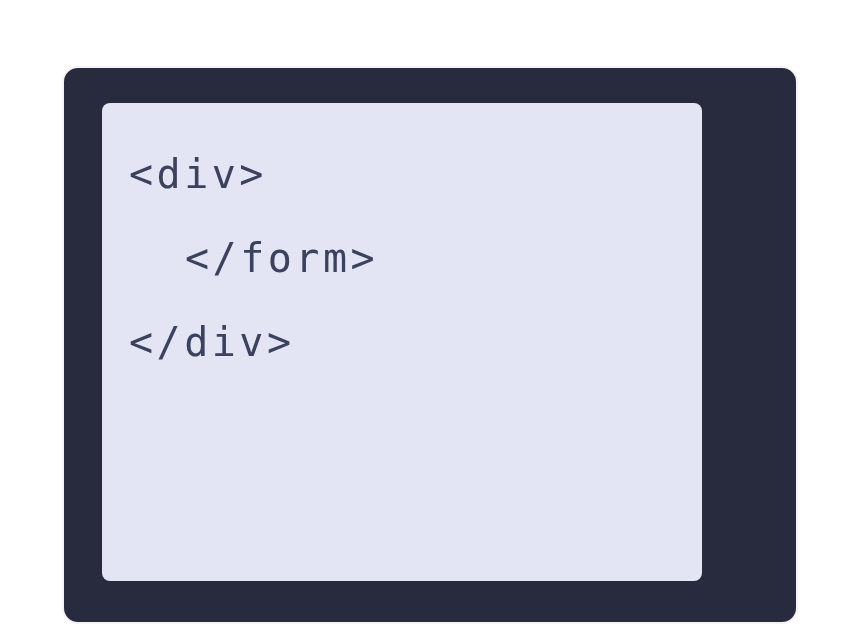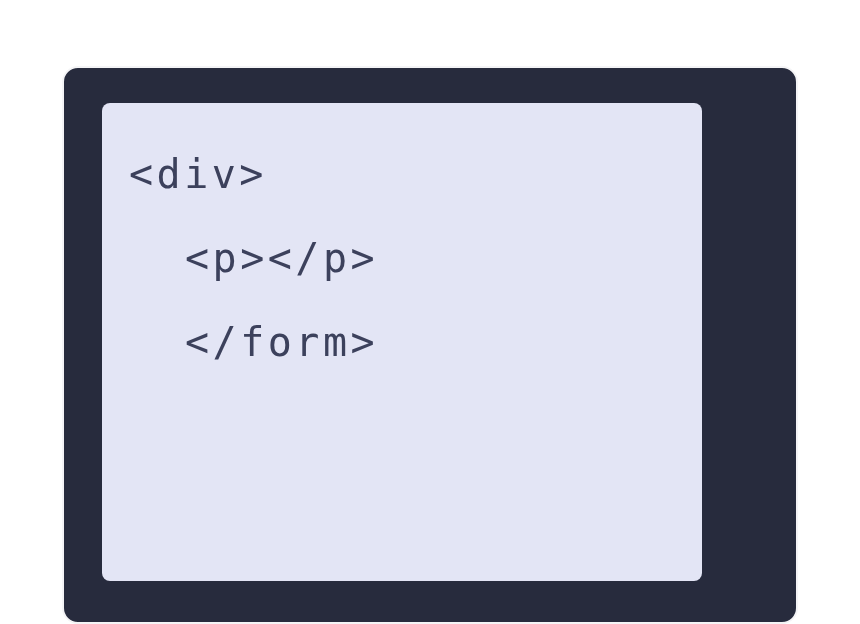--- a/index.html
+++ b/index.html
@@ -56,17 +56,17 @@
       padding-left: 56px;
     }
   </style>
 </head>
 <body>
 
 <div class="stage">
   <div class="code-card">
     <div class="code-panel">
       <div class="code-line">&lt;div&gt;</div>
-      <div class="code-line indent">&lt;p&gt;&lt;/p&gt;</div>
       <div class="code-line indent">&lt;/form&gt;</div>
+      <div class="code-line">&lt;/div&gt;</div>
     </div>
   </div>
 </div>
 
 </body></html>

